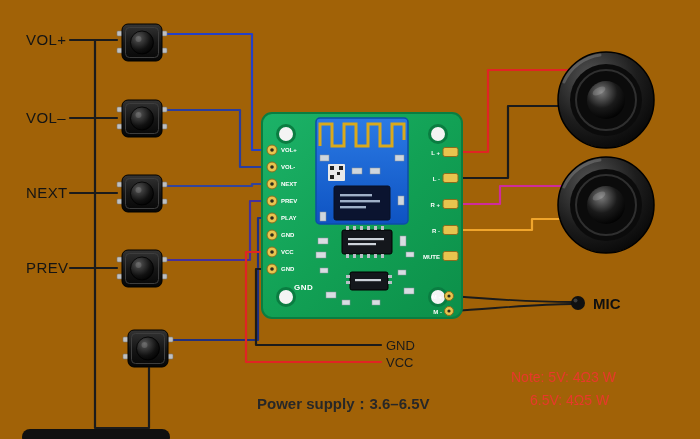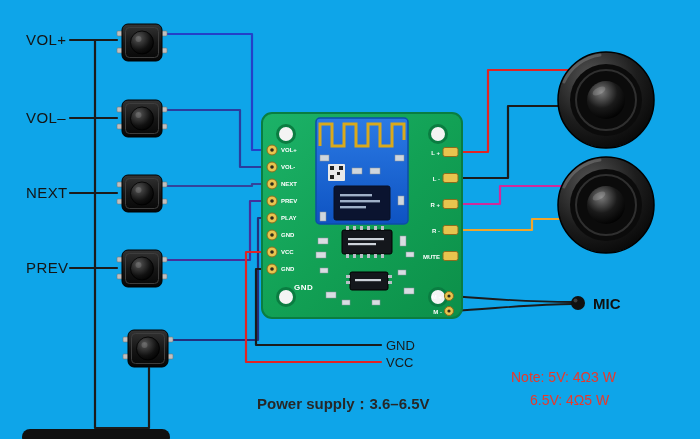--- a/index.html
+++ b/index.html
@@ -1,18 +1,18 @@
 <!DOCTYPE html>
 <html><head>
 <meta charset="utf-8">
 <style>
   html,body{margin:0;padding:0;background:#ffffff;}
   .stage{
     position:relative;width:700px;height:439px;overflow:hidden;
-    background:#0ea5e9;font-family:"Liberation Sans",sans-serif;
+    background:#a16207;font-family:"Liberation Sans",sans-serif;
   }
   svg{display:block}
   text{font-family:"Liberation Sans",sans-serif;}
   .lbl{font-size:15px;fill:#141414;letter-spacing:0.4px;}
   .pin-label{font-size:6px;font-weight:700;fill:#ffffff;}
   .silk{font-size:8px;font-weight:700;fill:#ffffff;letter-spacing:0.5px;}
   .ann{font-size:13px;fill:#1a1a1a;}
   .mic-lbl{font-size:15px;font-weight:700;fill:#101010;}
   .power{font-size:15px;font-weight:700;fill:#272727;}
   .note{font-size:14px;}

